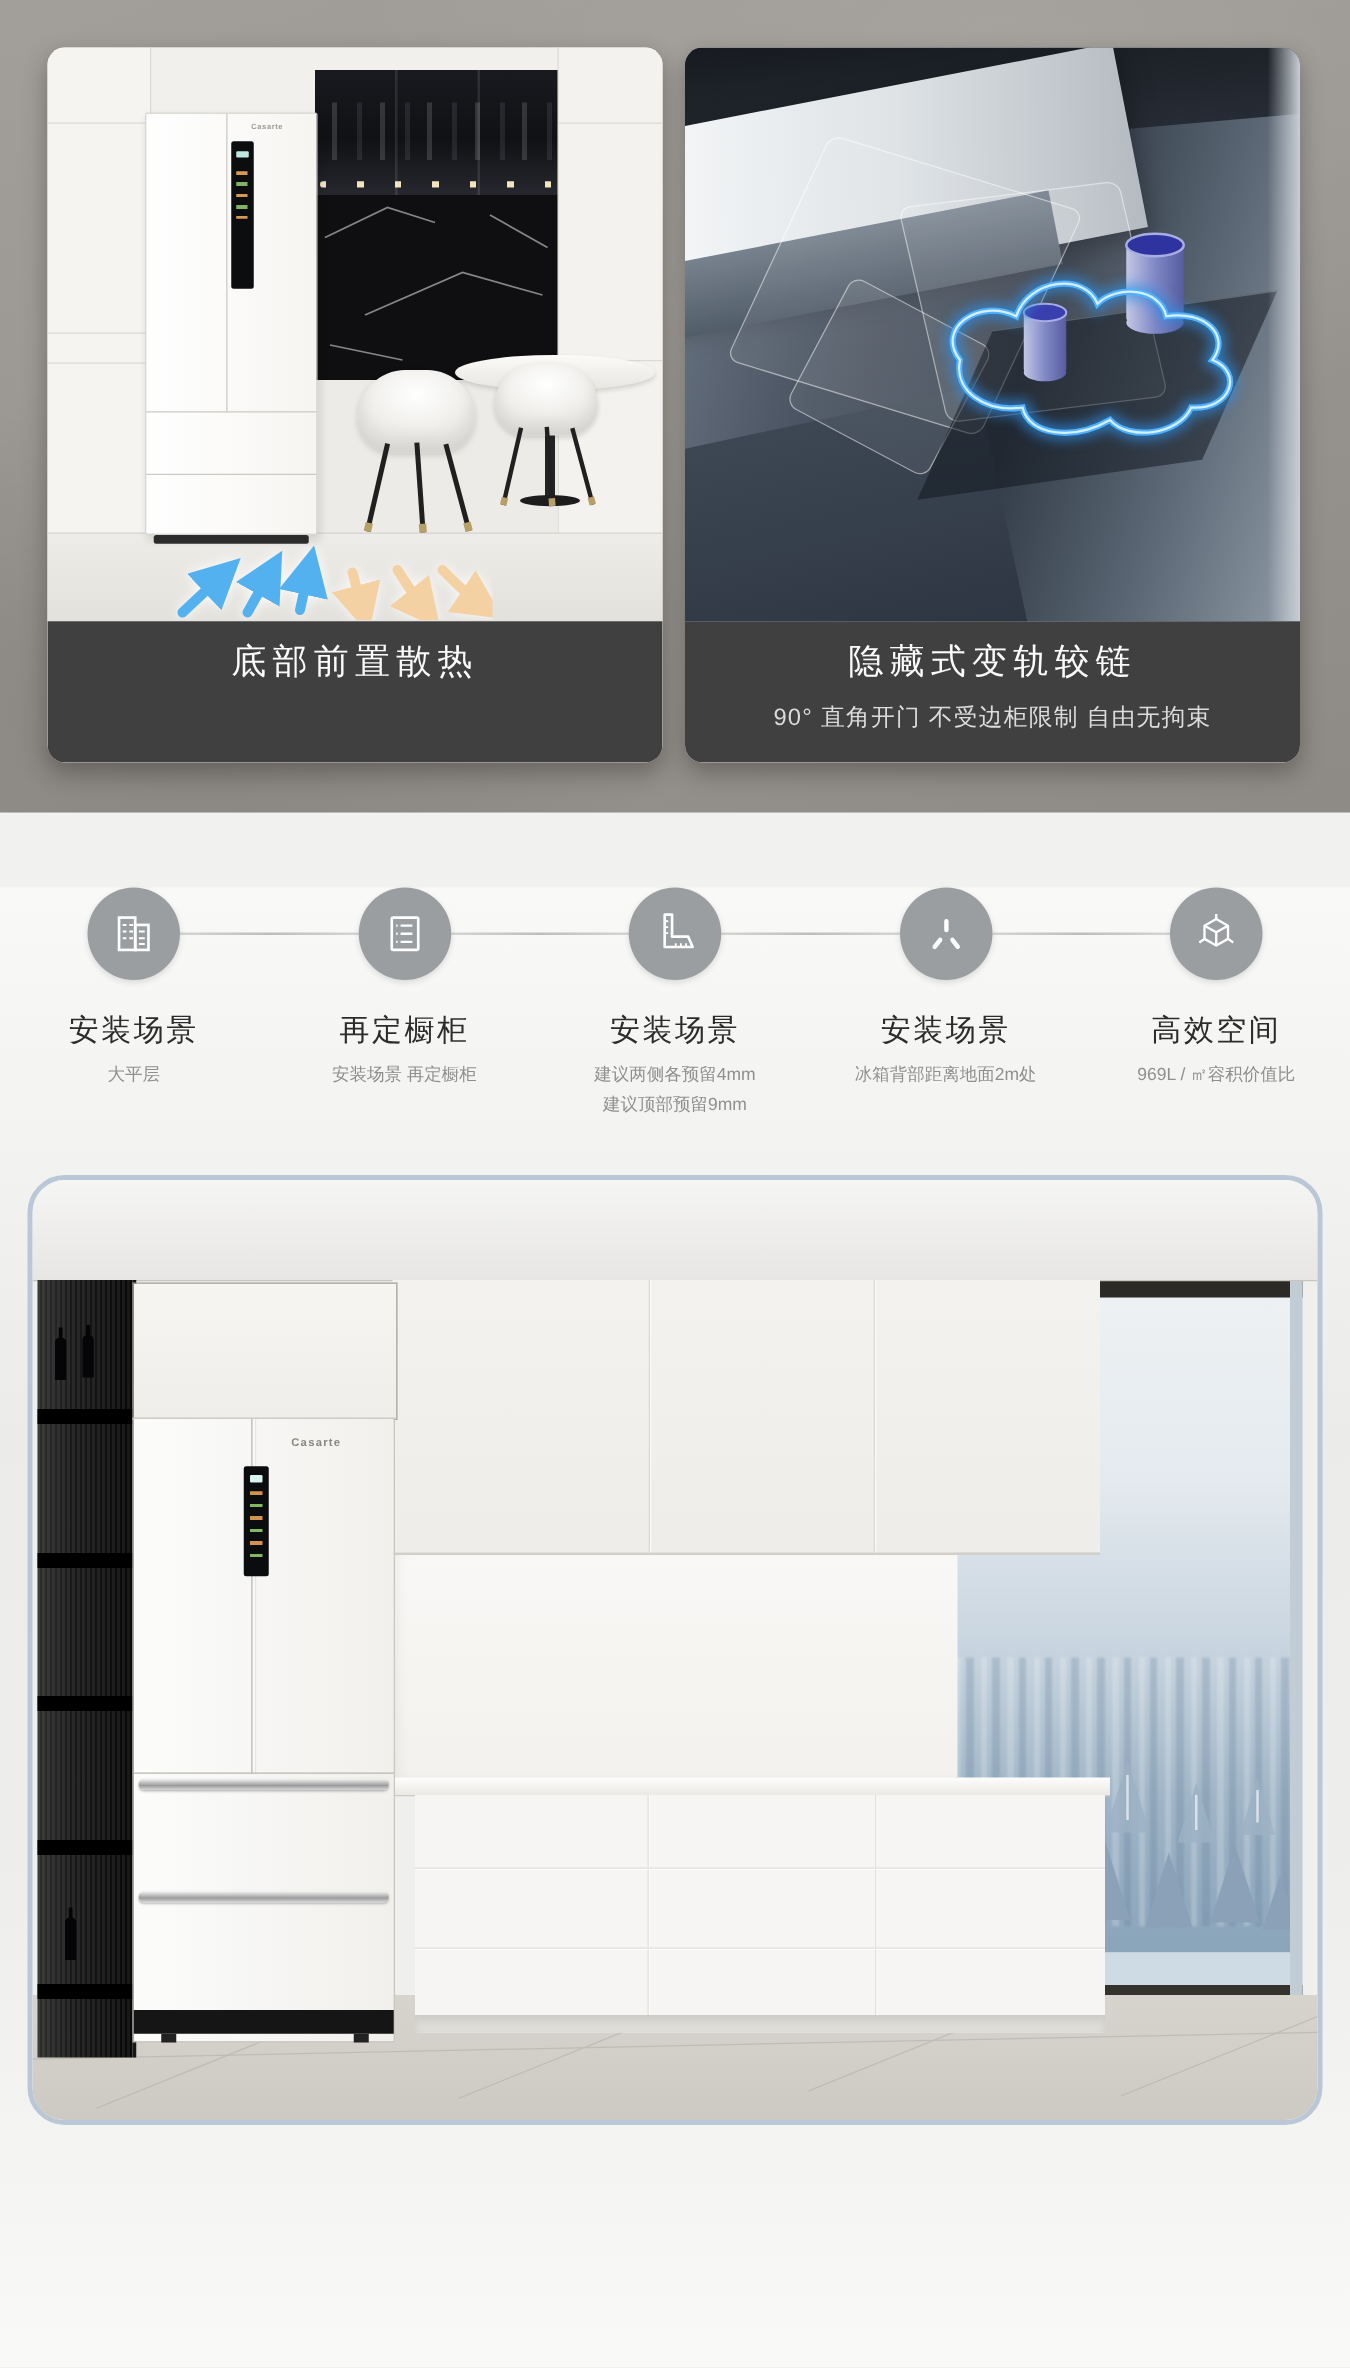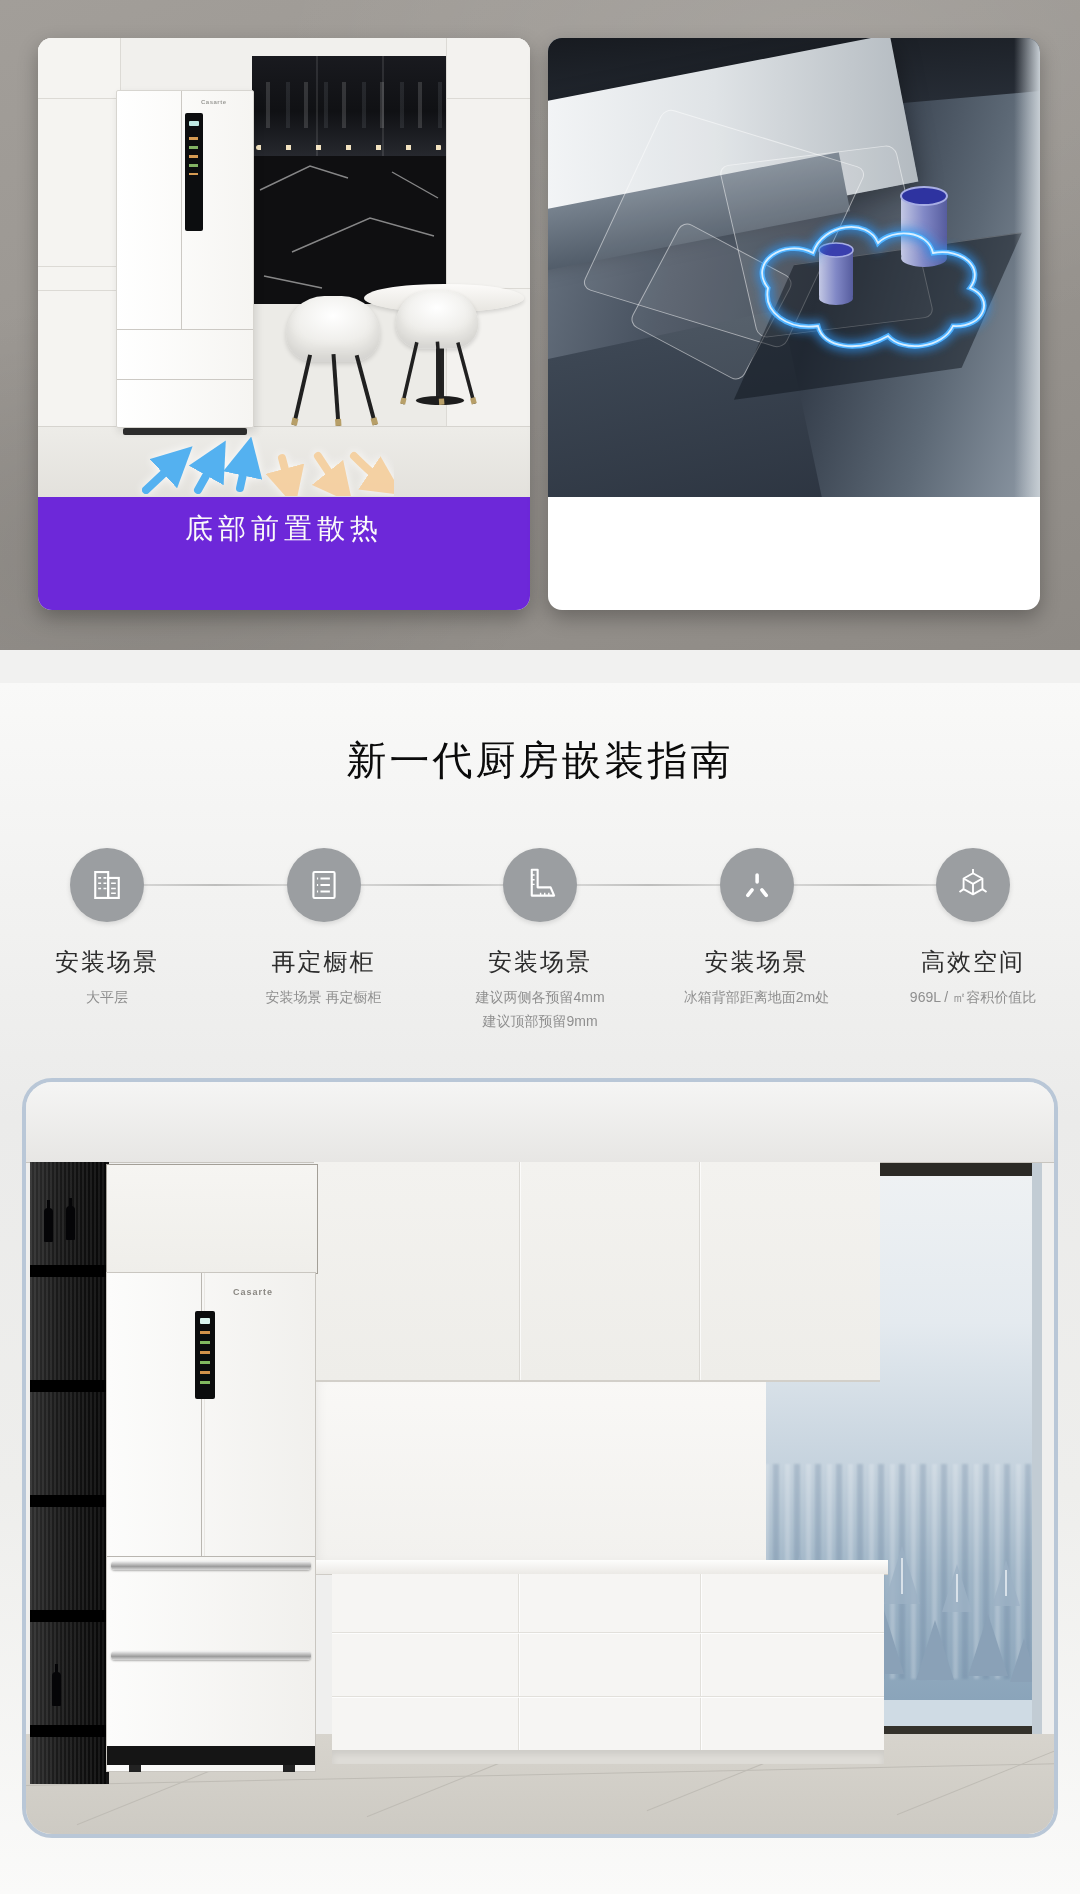--- a/index.html
+++ b/index.html
@@ -10,21 +10,21 @@
   .hero{position:relative;width:1080px;height:650px;
     background:
       radial-gradient(900px 500px at 75% 8%, rgba(255,255,255,.10), transparent 60%),
       radial-gradient(700px 420px at 12% 85%, rgba(0,0,0,.10), transparent 60%),
       radial-gradient(500px 300px at 40% 45%, rgba(255,255,255,.06), transparent 70%),
       linear-gradient(160deg,#a29e99 0%,#9a9691 45%,#8e8a85 100%);}
   .card{position:absolute;top:38px;width:492px;height:572px;border-radius:14px;overflow:hidden;
     box-shadow:0 8px 20px rgba(0,0,0,.28);background:#fff;}
   .card.left{left:38px}.card.right{left:548px}
   .card-img{position:relative;width:492px;height:459px;overflow:hidden;}
-  .cap{position:relative;width:100%;height:113px;background:#6d28d9;text-align:center;}
+  .cap{position:relative;width:100%;height:113px;background:#404040;text-align:center;}
   .cap-title{padding-top:13px;font-size:28px;letter-spacing:5px;color:#fafafa;font-weight:500;}
   .cap-sub{margin-top:13px;font-size:19px;letter-spacing:1px;color:#dcdcdc;font-weight:400;}
 
   
   .ks{background:#f1f0ed;}
   .ks-left-cab{position:absolute;left:0;top:0;width:82px;height:390px;background:#f5f4f1;border-right:1px solid #dcdad5;}
   .ks-left-cab i{position:absolute;left:0;width:100%;height:1px;background:#dcdad5;display:block;}
   .ks-right-cab{position:absolute;left:408px;top:0;width:84px;height:390px;background:#f3f2ef;border-left:1px solid #dcdad5;}
   .ks-right-cab i{position:absolute;left:0;width:100%;height:1px;background:#dcdad5;display:block;}
   .ks-glass{position:absolute;left:214px;top:18px;width:194px;height:100px;
@@ -272,26 +272,29 @@
             <ellipse cx="113" cy="92" rx="17" ry="7" fill="#3a3fae" stroke="#a8aee4" stroke-width="1.6"></ellipse>
           </g>
           <g fill="none">
             <path d="M45,130 C25,105 60,80 90,95 C100,65 145,60 155,85 C170,70 205,72 210,95 C240,90 262,110 247,130 C272,140 262,170 230,168 C220,190 180,195 165,178 C135,195 100,190 95,168 C65,172 40,155 45,130 Z" stroke="#2e8fe8" stroke-width="11" opacity=".75" filter="url(#bl1)"></path>
             <path d="M45,130 C25,105 60,80 90,95 C100,65 145,60 155,85 C170,70 205,72 210,95 C240,90 262,110 247,130 C272,140 262,170 230,168 C220,190 180,195 165,178 C135,195 100,190 95,168 C65,172 40,155 45,130 Z" stroke="#4fb2ff" stroke-width="5"></path>
             <path d="M45,130 C25,105 60,80 90,95 C100,65 145,60 155,85 C170,70 205,72 210,95 C240,90 262,110 247,130 C272,140 262,170 230,168 C220,190 180,195 165,178 C135,195 100,190 95,168 C65,172 40,155 45,130 Z" stroke="#d9efff" stroke-width="1.8"></path>
           </g>
         </svg>
         <div class="hs-right"></div>
       </div>
+      <div class="cap">
+        <div class="cap-title">隐藏式变轨较链</div>
+        <div class="cap-sub">90° 直角开门 不受边柜限制 自由无拘束</div>
+      </div>
     </div>
   </section>
 
   <section class="lower">
 
-    <h2 class="guide-title">新一代厨房嵌装指南</h2>
 
     <div class="steps">
 
       <div class="step">
         <div class="circle">
           <span>
             <svg class="icon-svg" viewBox="0 0 34 34" aria-hidden="true">
               <g stroke="#fff" stroke-width="1.8" fill="none">
                 <rect x="7" y="6" width="11" height="22"></rect>
                   <rect x="18" y="11" width="9" height="17"></rect>

